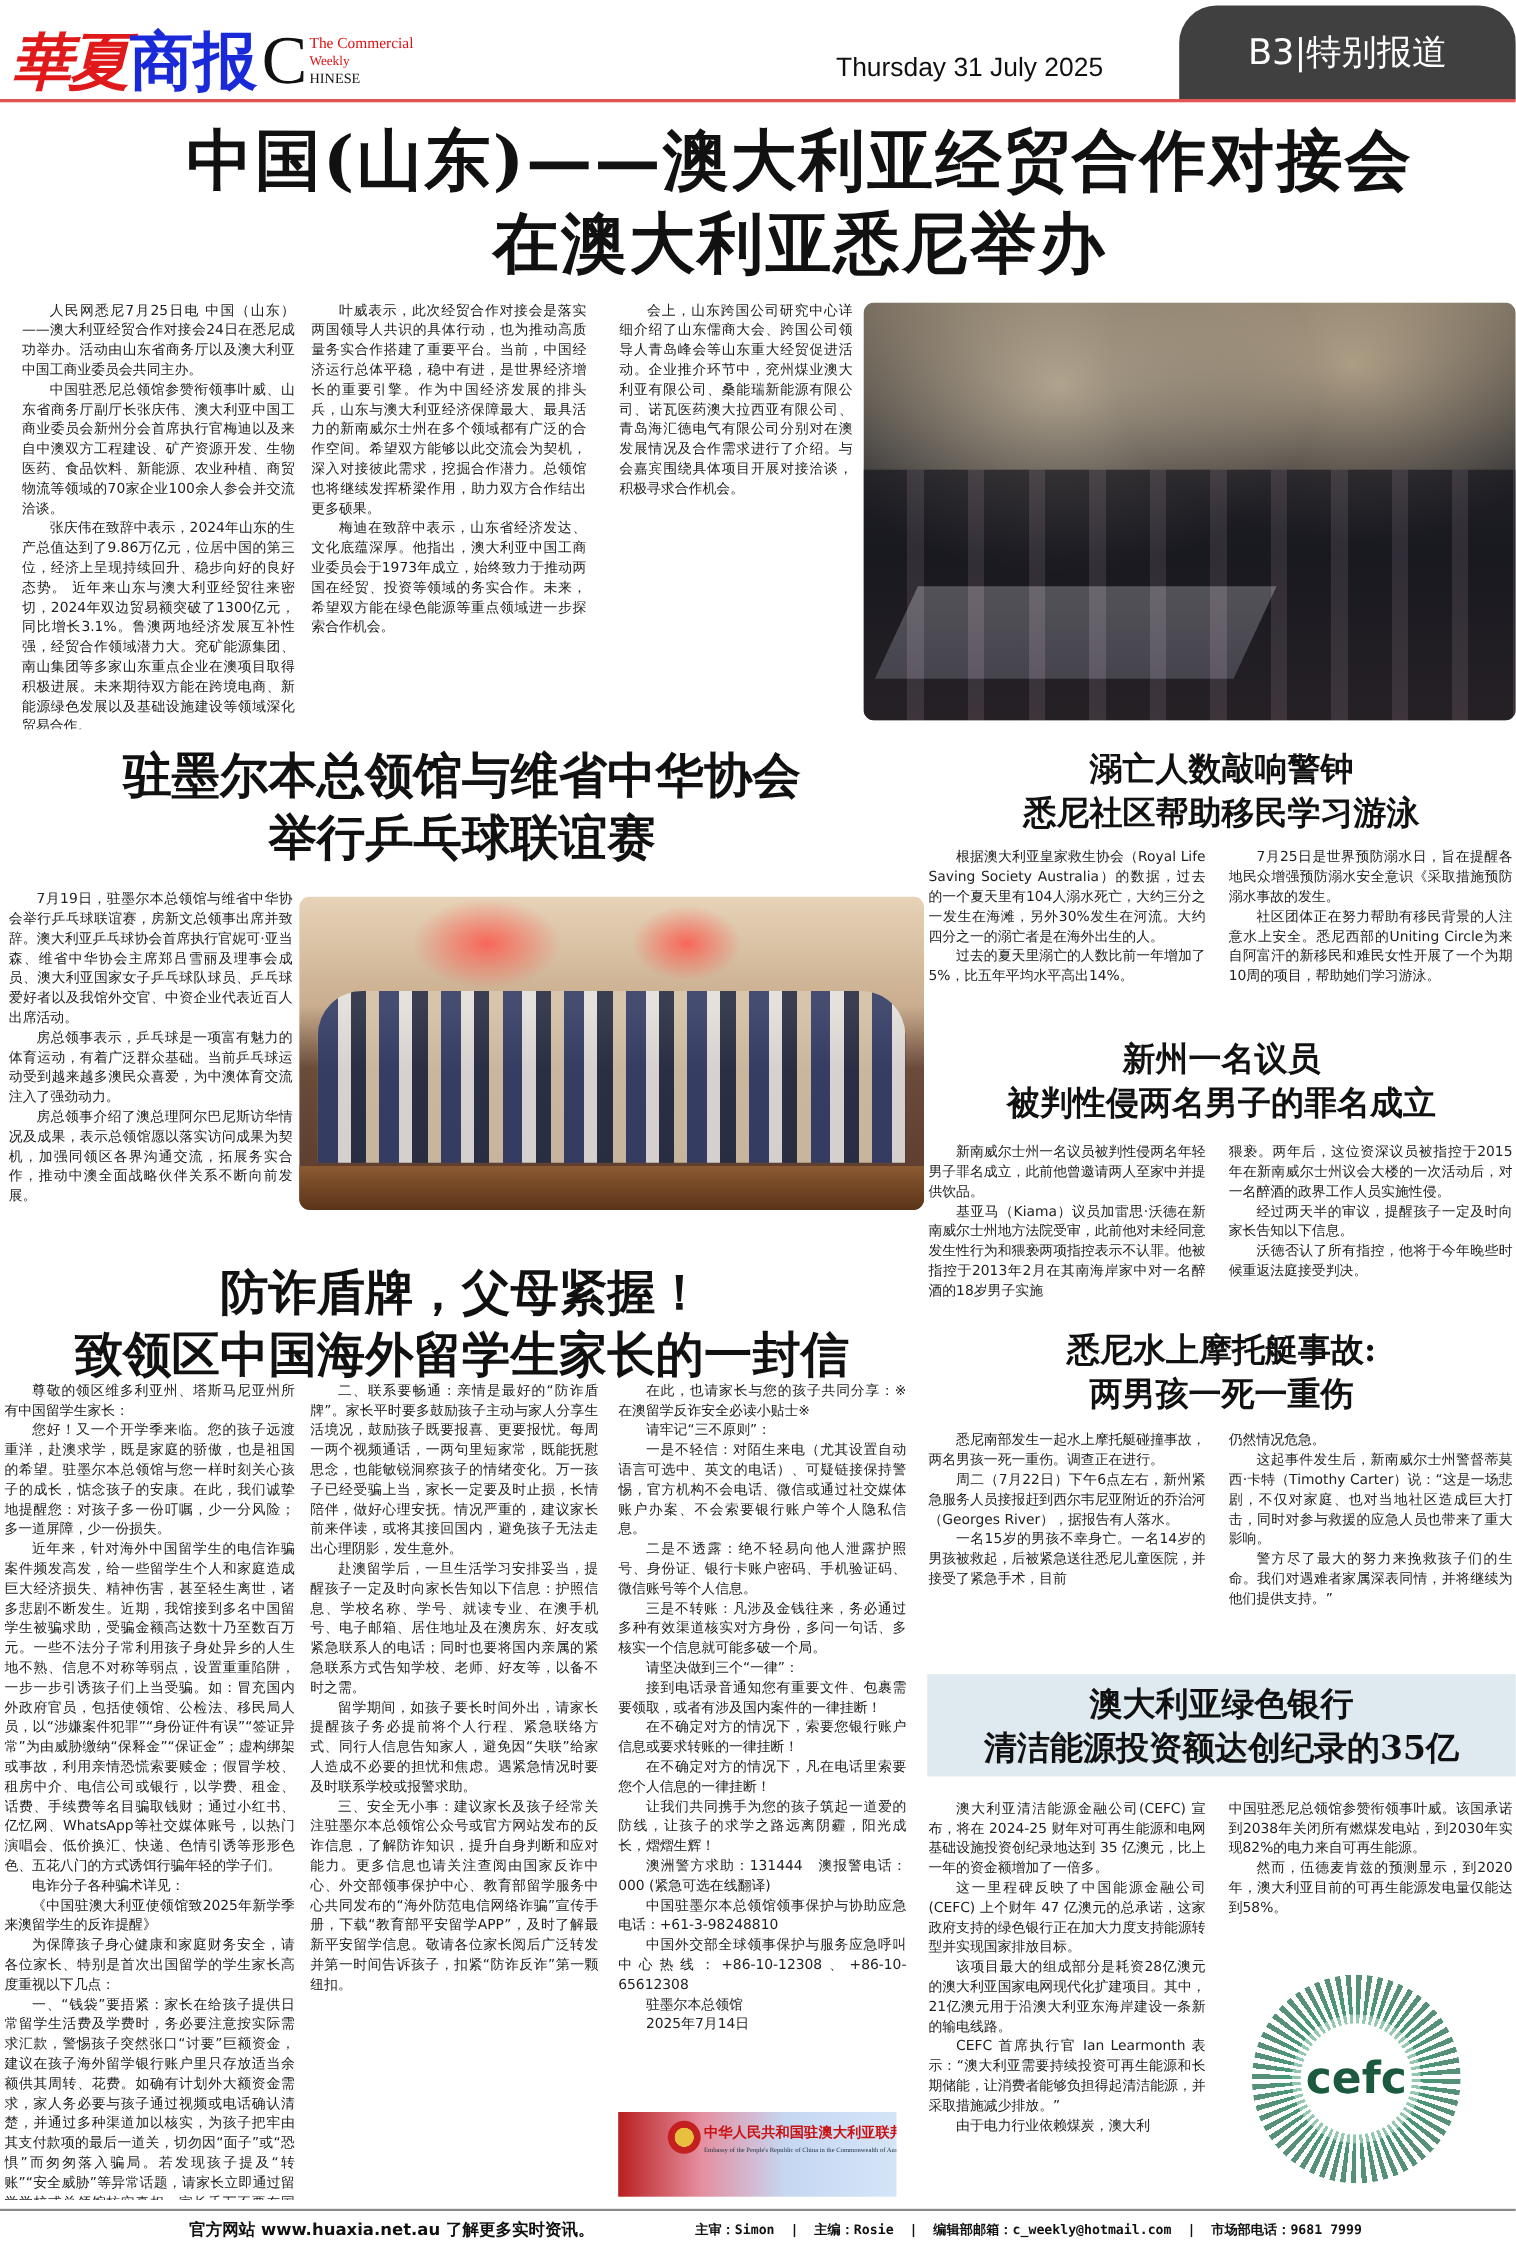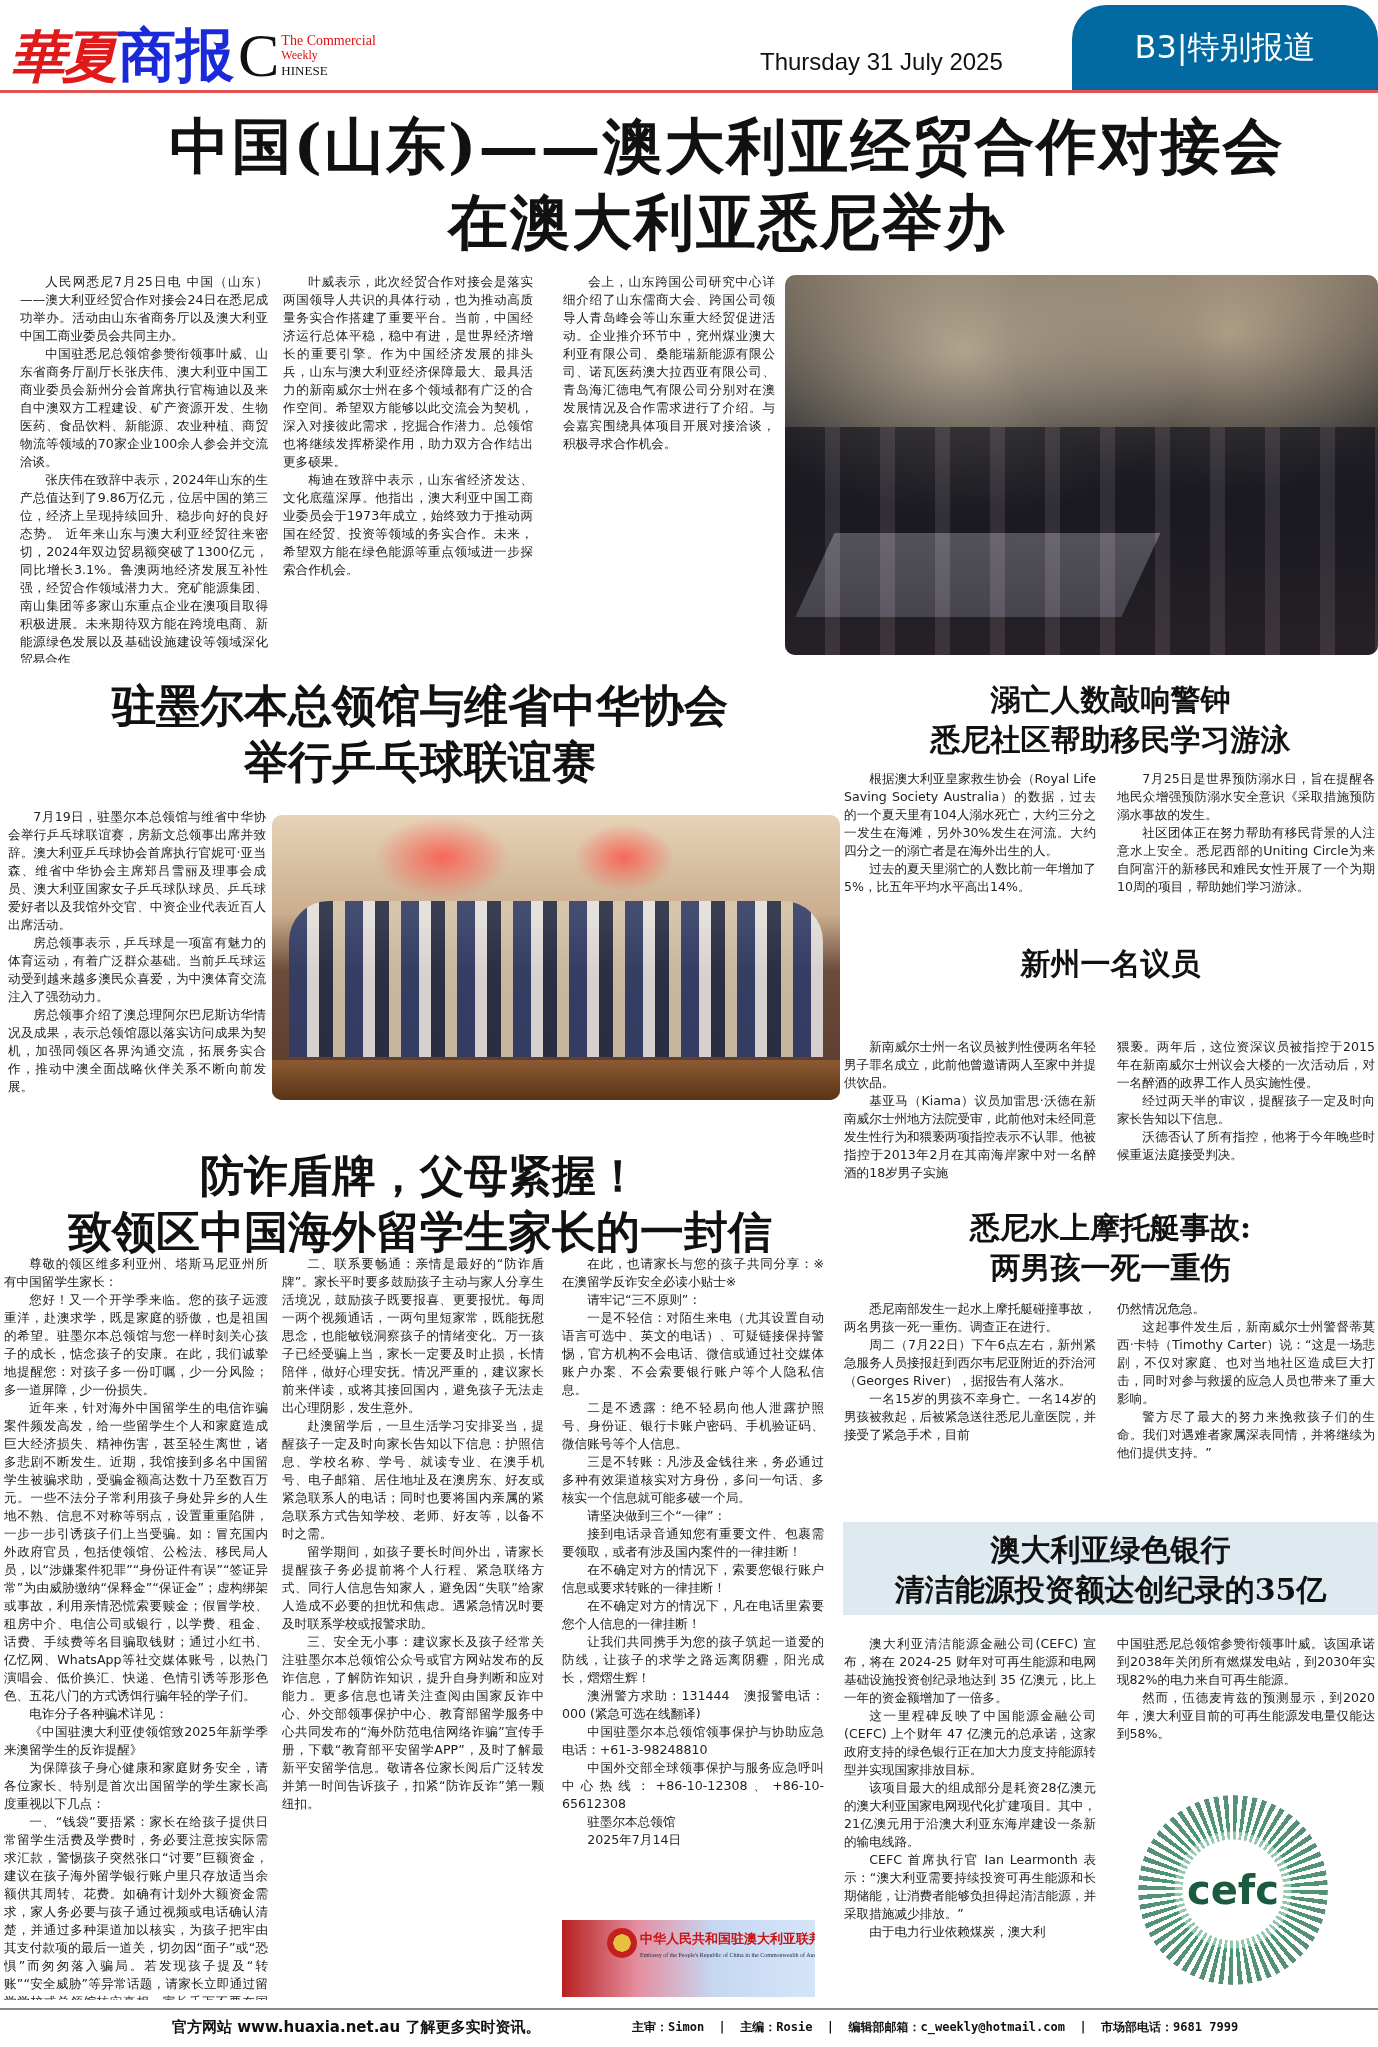--- a/index.html
+++ b/index.html
@@ -12,21 +12,21 @@
   .masthead { left: 0; top: 0; width: 1378px; height: 88px; }
   .logo { left: 10px; top: 14px; height: 70px; display: flex; align-items: flex-end; }
   .logo-huaxia { font-family: "DejaVu Serif", serif; font-weight: bold; color: #e01a1a; font-size: 56px; font-style: italic; letter-spacing: -4px; line-height: 1; }
   .logo-shangbao { font-family: "DejaVu Sans", sans-serif; font-weight: bold; color: #1a2ad8; font-size: 58px; line-height: 1; margin-left: 4px; margin-top: 27px; }
   .logo-c { font-family: "Liberation Serif", serif; font-size: 62px; color: #111; line-height: 0.9; margin-left: 4px; }
   .logo-text { display: flex; flex-direction: column; margin-left: 2px; margin-bottom: 6px; line-height: 1.05; }
   .logo-text .l1 { font-family: "Liberation Serif", serif; color: #d11; font-size: 14px; }
   .logo-text .l2 { font-family: "Liberation Serif", serif; color: #d11; font-size: 12px; }
   .logo-text .l3 { font-family: "Liberation Serif", serif; color: #111; font-size: 13px; margin-top: 3px; }
   .date { left: 760px; top: 48px; font-family: "Liberation Sans", sans-serif; font-size: 24px; color: #111; }
-  .section-tab { left: 1072px; top: 5px; width: 306px; height: 86px; background: #0369a1; border-radius: 34px 34px 0 0; color: #fff; font-family: "DejaVu Sans", sans-serif; font-size: 32px; display: flex; align-items: center; justify-content: center; }
+  .section-tab { left: 1072px; top: 5px; width: 306px; height: 86px; background: #404040; border-radius: 34px 34px 0 0; color: #fff; font-family: "DejaVu Sans", sans-serif; font-size: 32px; display: flex; align-items: center; justify-content: center; }
   .rule-red { left: 0; top: 90px; width: 1378px; height: 3px; background: #e25555; }
 
   
   .headline { font-family: "DejaVu Serif", serif; font-weight: bold; text-align: center; color: #111; }
   .h-main { left: 0; top: 108px; width: 1378px; font-size: 60px; line-height: 76px; letter-spacing: 2px; margin-left: 38px; }
   .h-sub { font-size: 44px; line-height: 56px; }
   .h-side { font-size: 30px; line-height: 40px; }
 
   .col { font-family: "DejaVu Sans", sans-serif; font-size: 12.6px; line-height: 18px; color: #222; text-align: justify; }
   .col p { text-indent: 2em; }
@@ -181,20 +181,21 @@
   <p>根据澳大利亚皇家救生协会（Royal Life Saving Society Australia）的数据，过去的一个夏天里有104人溺水死亡，大约三分之一发生在海滩，另外30%发生在河流。大约四分之一的溺亡者是在海外出生的人。</p>
   <p>过去的夏天里溺亡的人数比前一年增加了5%，比五年平均水平高出14%。</p>
 </div>
 <div class="abs col" style="left:1117px;top:770px;width:258px;">
   <p>7月25日是世界预防溺水日，旨在提醒各地民众增强预防溺水安全意识《采取措施预防溺水事故的发生。</p>
   <p>社区团体正在努力帮助有移民背景的人注意水上安全。悉尼西部的Uniting Circle为来自阿富汗的新移民和难民女性开展了一个为期10周的项目，帮助她们学习游泳。</p>
 </div>
 
 <h2 class="abs headline h-side" style="left:843px;top:944px;width:535px;">
   <div>新州一名议员</div>
+  <div>被判性侵两名男子的罪名成立</div>
 </h2>
 <div class="abs col" style="left:844px;top:1038px;width:252px;">
   <p>新南威尔士州一名议员被判性侵两名年轻男子罪名成立，此前他曾邀请两人至家中并提供饮品。</p>
   <p>基亚马（Kiama）议员加雷思·沃德在新南威尔士州地方法院受审，此前他对未经同意发生性行为和猥亵两项指控表示不认罪。他被指控于2013年2月在其南海岸家中对一名醉酒的18岁男子实施</p>
 </div>
 <div class="abs col" style="left:1117px;top:1038px;width:258px;">
   <p style="text-indent:0">猥亵。两年后，这位资深议员被指控于2015年在新南威尔士州议会大楼的一次活动后，对一名醉酒的政界工作人员实施性侵。</p>
   <p>经过两天半的审议，提醒孩子一定及时向家长告知以下信息。</p>
   <p>沃德否认了所有指控，他将于今年晚些时候重返法庭接受判决。</p>
 </div>

